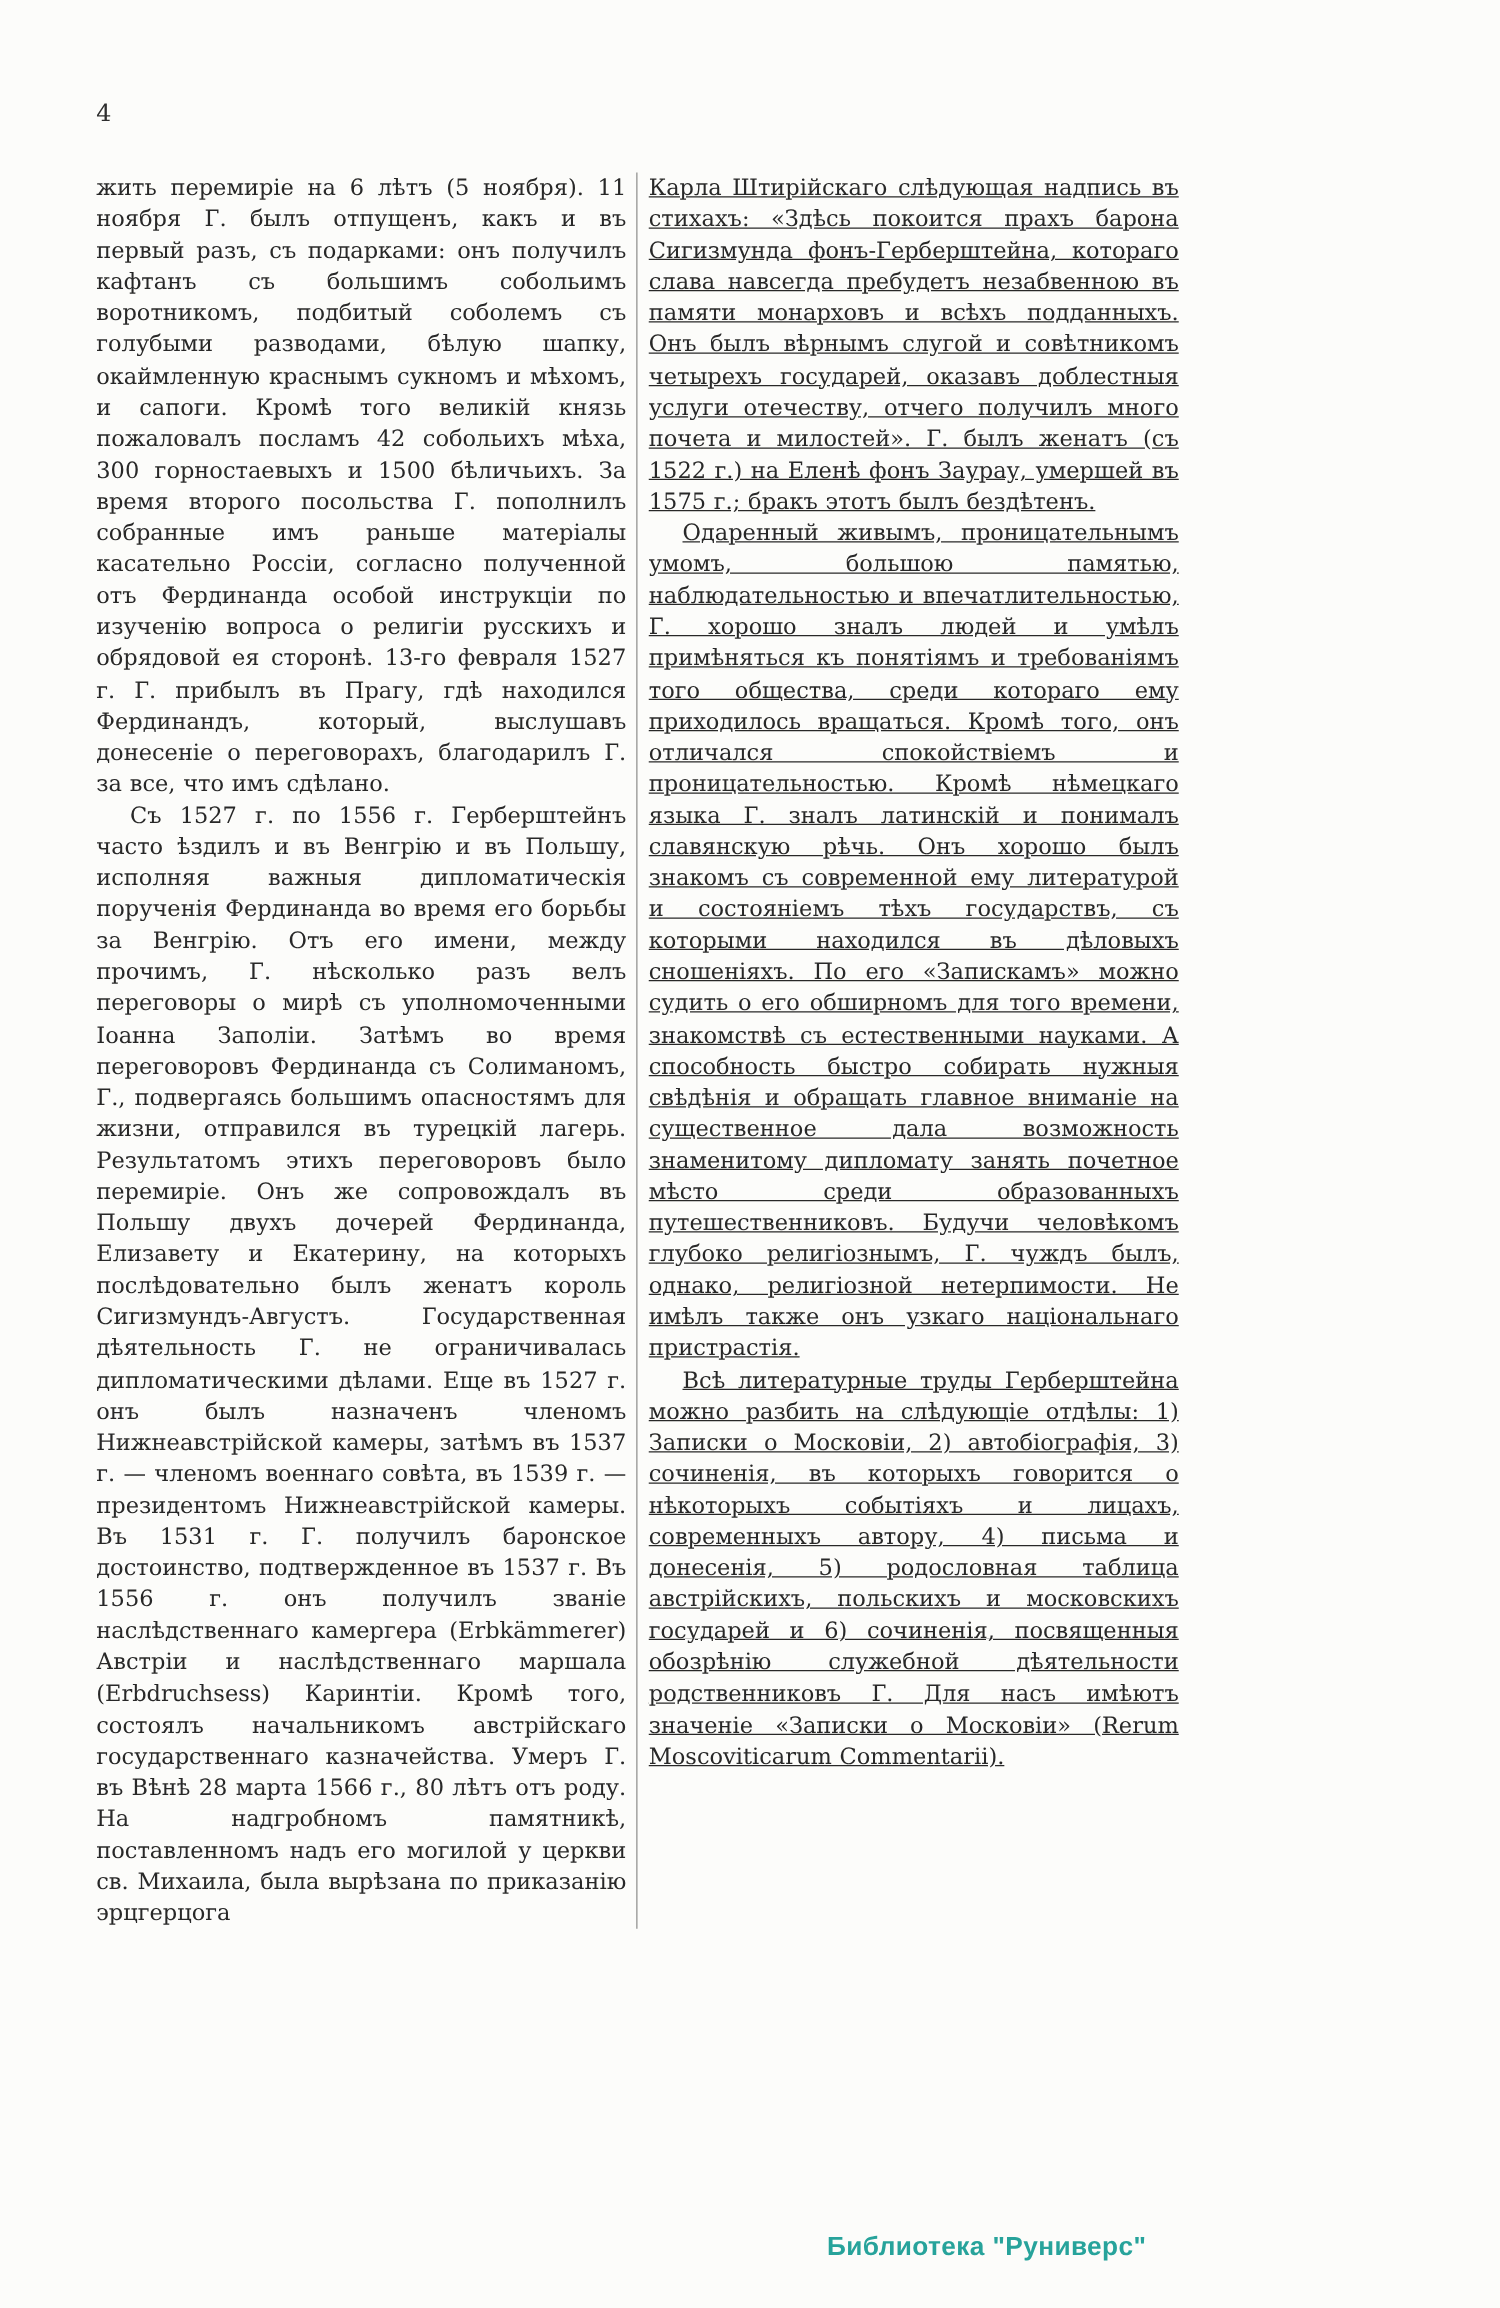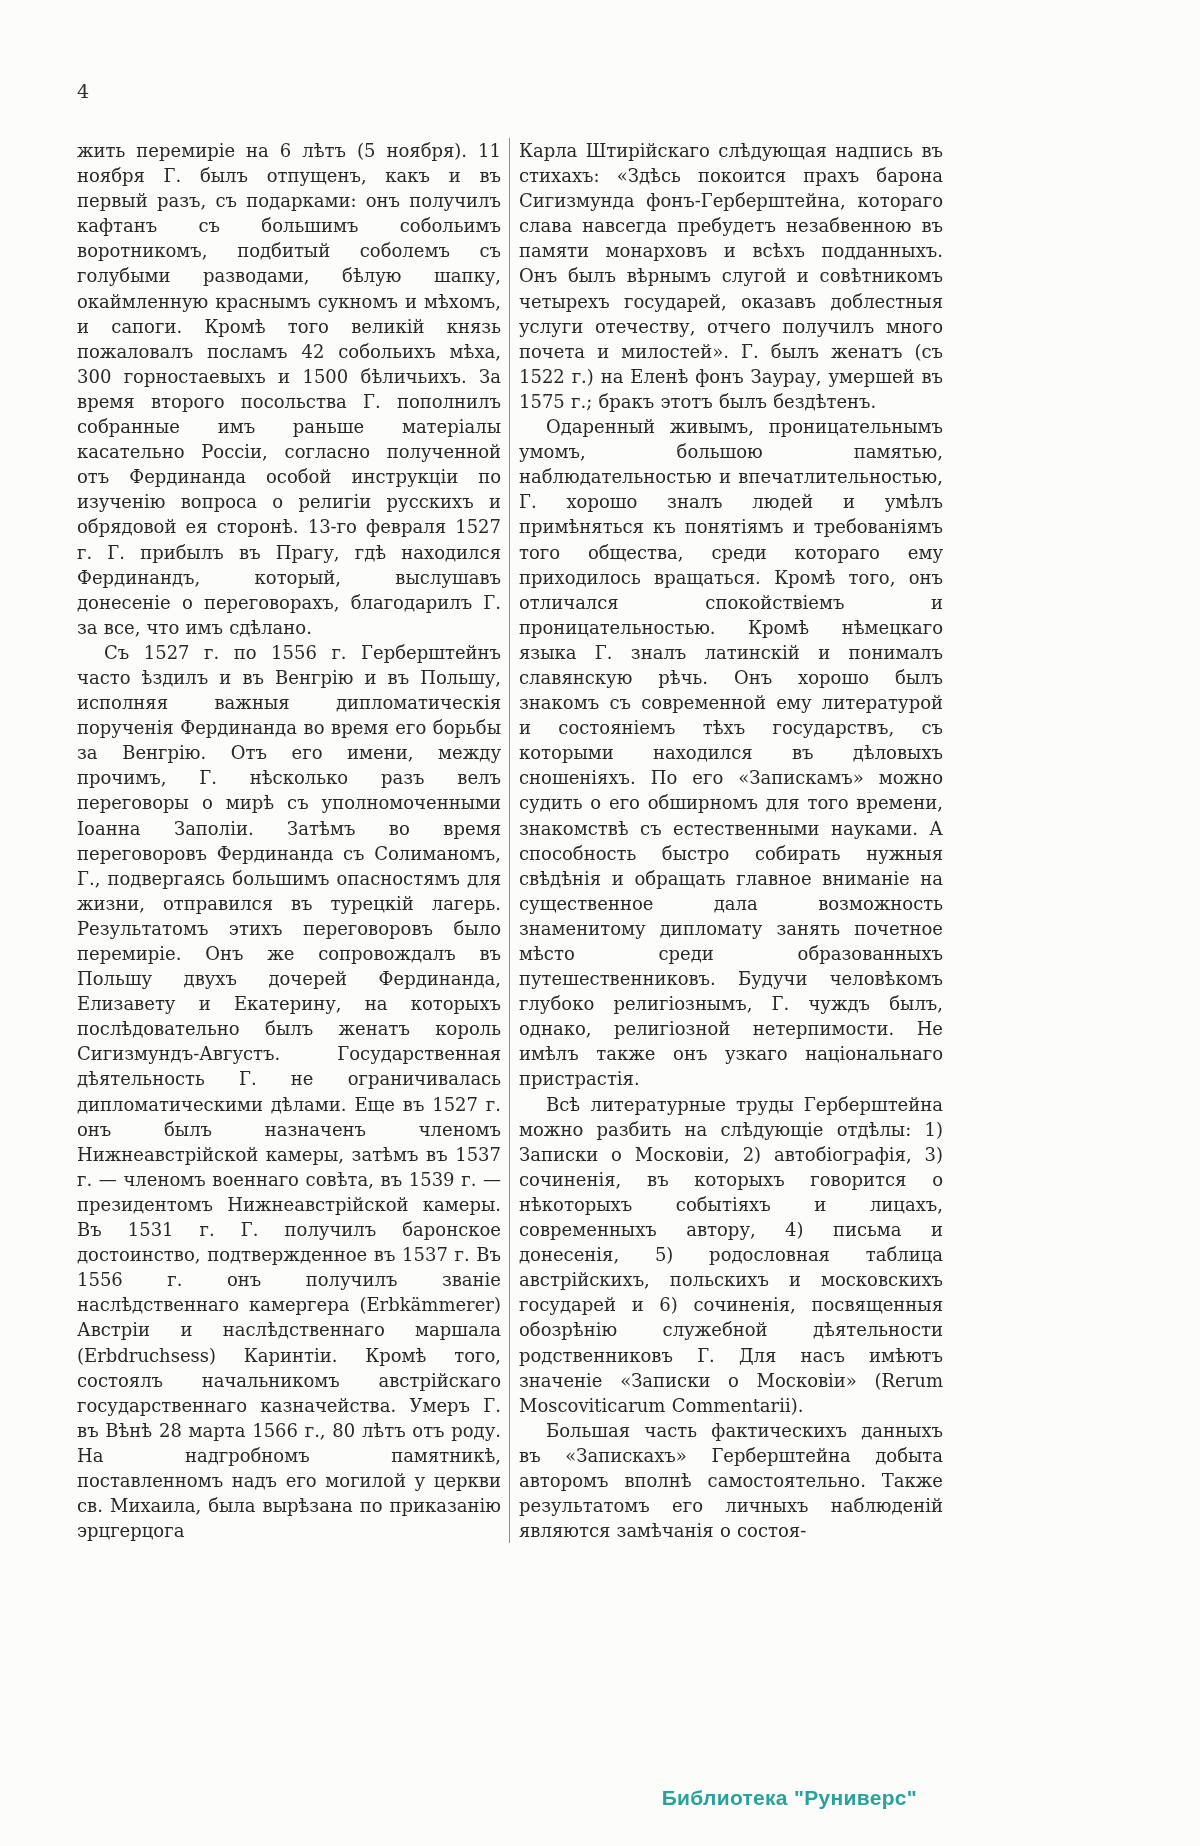--- a/index.html
+++ b/index.html
@@ -62,21 +62,21 @@
     font-size: 18px;
     line-height: 25.1px;
     text-align: justify;
     hyphens: auto;
     -webkit-hyphens: auto;
     word-spacing: 0.5px;
     color: #282828;
   }
 
   .col-left { margin-right: 8px; }
-  .col-right { margin-left: 9px; }
+  .col-right { margin-left: 9px; text-decoration: underline; }
 
   .col-divider {
     width: 1px;
     background: #8f8f8d;
   }
 
   .para {
     text-indent: 27px;
     margin: 0;
   }
@@ -114,21 +114,20 @@
         <p class="para no-indent">жить перемиріе на 6 лѣтъ (5 ноября). 11 ноября Г. былъ отпущенъ, какъ и въ первый разъ, съ подарками: онъ получилъ кафтанъ съ большимъ собольимъ воротникомъ, подбитый соболемъ съ голубыми разводами, бѣлую шапку, окаймленную краснымъ сукномъ и мѣхомъ, и сапоги. Кромѣ того великій князь пожаловалъ посламъ 42 собольихъ мѣха, 300 горностаевыхъ и 1500 бѣличьихъ. За время второго посольства Г. пополнилъ собранные имъ раньше матеріалы касательно Россіи, согласно полученной отъ Фердинанда особой инструкціи по изученію вопроса о религіи русскихъ и обрядовой ея сторонѣ. 13-го февраля 1527 г. Г. прибылъ въ Прагу, гдѣ находился Фердинандъ, который, выслушавъ донесеніе о переговорахъ, благодарилъ Г. за все, что имъ сдѣлано.</p>
         <p class="para">Съ 1527 г. по 1556 г. Герберштейнъ часто ѣздилъ и въ Венгрію и въ Польшу, исполняя важныя дипломатическія порученія Фердинанда во время его борьбы за Венгрію. Отъ его имени, между прочимъ, Г. нѣсколько разъ велъ переговоры о мирѣ съ уполномоченными Іоанна Заполіи. Затѣмъ во время переговоровъ Фердинанда съ Солиманомъ, Г., подвергаясь большимъ опасностямъ для жизни, отправился въ турецкій лагерь. Результатомъ этихъ переговоровъ было перемиріе. Онъ же сопровождалъ въ Польшу двухъ дочерей Фердинанда, Елизавету и Екатерину, на которыхъ послѣдовательно былъ женатъ король Сигизмундъ-Августъ. Государственная дѣятельность Г. не ограничивалась дипломатическими дѣлами. Еще въ 1527 г. онъ былъ назначенъ членомъ Нижнеавстрійской камеры, затѣмъ въ 1537 г. — членомъ военнаго совѣта, въ 1539 г. — президентомъ Нижнеавстрійской камеры. Въ 1531 г. Г. получилъ баронское достоинство, подтвержденное въ 1537 г. Въ 1556 г. онъ получилъ званіе наслѣдственнаго камергера (Erbkämmerer) Австріи и наслѣдственнаго маршала (Erbdruchsess) Каринтіи. Кромѣ того, состоялъ начальникомъ австрійскаго государственнаго казначейства. Умеръ Г. въ Вѣнѣ 28 марта 1566 г., 80 лѣтъ отъ роду. На надгробномъ памятникѣ, поставленномъ надъ его могилой у церкви св. Михаила, была вырѣзана по приказанію эрцгерцога</p>
       </div>
 
       <div class="col-divider"></div>
 
       <div class="col col-right">
         <p class="para no-indent">Карла Штирійскаго слѣдующая надпись въ стихахъ: «Здѣсь покоится прахъ барона Сигизмунда фонъ-Герберштейна, котораго слава навсегда пребудетъ незабвенною въ памяти монарховъ и всѣхъ подданныхъ. Онъ былъ вѣрнымъ слугой и совѣтникомъ четырехъ государей, оказавъ доблестныя услуги отечеству, отчего получилъ много почета и милостей». Г. былъ женатъ (съ 1522 г.) на Еленѣ фонъ Заурау, умершей въ 1575 г.; бракъ этотъ былъ бездѣтенъ.</p>
         <p class="para">Одаренный живымъ, проницательнымъ умомъ, большою памятью, наблюдательностью и впечатлительностью, Г. хорошо зналъ людей и умѣлъ примѣняться къ понятіямъ и требованіямъ того общества, среди котораго ему приходилось вращаться. Кромѣ того, онъ отличался спокойствіемъ и проницательностью. Кромѣ нѣмецкаго языка Г. зналъ латинскій и понималъ славянскую рѣчь. Онъ хорошо былъ знакомъ съ современной ему литературой и состояніемъ тѣхъ государствъ, съ которыми находился въ дѣловыхъ сношеніяхъ. По его «Запискамъ» можно судить о его обширномъ для того времени, знакомствѣ съ естественными науками. А способность быстро собирать нужныя свѣдѣнія и обращать главное вниманіе на существенное дала возможность знаменитому дипломату занять почетное мѣсто среди образованныхъ путешественниковъ. Будучи человѣкомъ глубоко религіознымъ, Г. чуждъ былъ, однако, религіозной нетерпимости. Не имѣлъ также онъ узкаго національнаго пристрастія.</p>
         <p class="para">Всѣ литературные труды Герберштейна можно разбить на слѣдующіе отдѣлы: 1) Записки о Московіи, 2) автобіографія, 3) сочиненія, въ которыхъ говорится о нѣкоторыхъ событіяхъ и лицахъ, современныхъ автору, 4) письма и донесенія, 5) родословная таблица австрійскихъ, польскихъ и московскихъ государей и 6) сочиненія, посвященныя обозрѣнію служебной дѣятельности родственниковъ Г. Для насъ имѣютъ значеніе «Записки о Московіи» (Rerum Moscoviticarum Commentarii).</p>
-        <p class="para">Большая часть фактическихъ данныхъ въ «Запискахъ» Герберштейна добыта авторомъ вполнѣ самостоятельно. Также результатомъ его личныхъ наблюденій являются замѣчанія о состоя-</p>
       </div>
 
     </div>
 
   </div>
 
   <div class="watermark">Библиотека "Руниверс"</div>
 
 </div>
 

